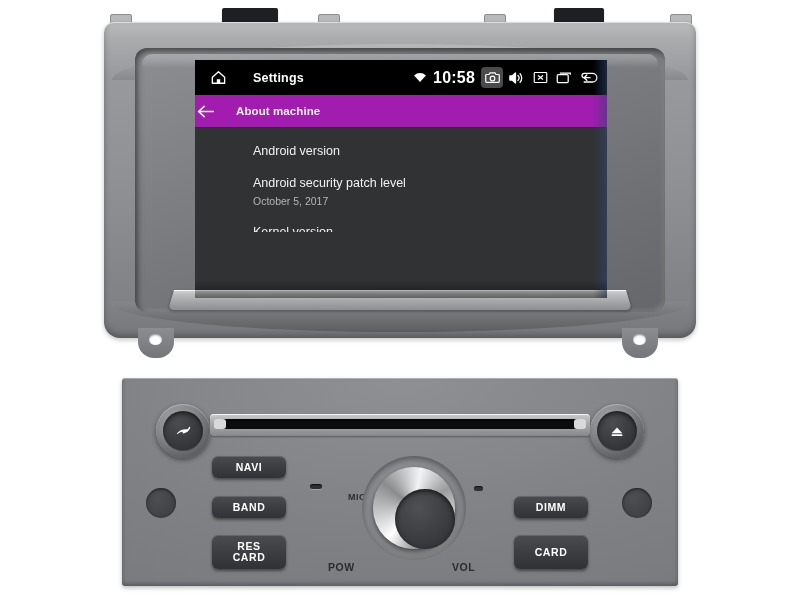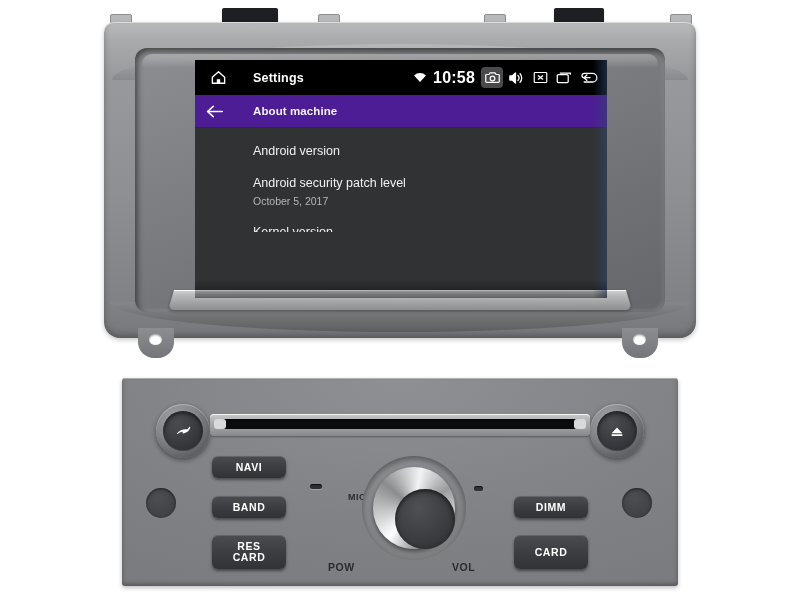--- a/index.html
+++ b/index.html
@@ -71,22 +71,22 @@
   .sb-title{font-size:12.5px;font-weight:bold;letter-spacing:.2px;margin-left:22px;}
   .sb-spacer{flex:1;}
   .sb-icons{display:flex;align-items:center;gap:2px;}
   .sb-time{font-size:16px;font-weight:bold;margin:0 4px 0 4px;letter-spacing:.2px;text-align:right;}
   .sb-btn{width:22px;height:21px;display:flex;align-items:center;justify-content:center;
           border-radius:4px;}
   .sb-btn.pressed{background:#4a4a4c;}
   .wifi{width:14px;display:flex;align-items:center;justify-content:center;}
 
   
-  .actionbar{height:32px;background:#4c1d95;display:flex;align-items:center;
-             padding-left:10px;border-bottom:1px solid #2b2c2e;gap:8px;}
+  .actionbar{height:32px;background:#a21caf;display:flex;align-items:center;
+             padding-left:1px;border-bottom:1px solid #2b2c2e;}
   .ab-back{width:30px;display:flex;align-items:center;}
   .ab-title{color:#f2f2f2;font-size:11.5px;font-weight:bold;margin-left:10px;letter-spacing:.1px;}
 
   
   .list{padding:16px 0 0 58px;background:#313234;height:179px;box-sizing:border-box;}
   .row{margin-bottom:17px;}
   .row-title{color:#f1f1f1;font-size:12.5px;line-height:15px;}
   .row-sub{color:#b4b5b6;font-size:10.5px;line-height:14px;margin-top:3px;}
   .row.clipped{margin-bottom:0;}
   .row.clipped .row-title{height:7px;overflow:hidden;display:block;}

